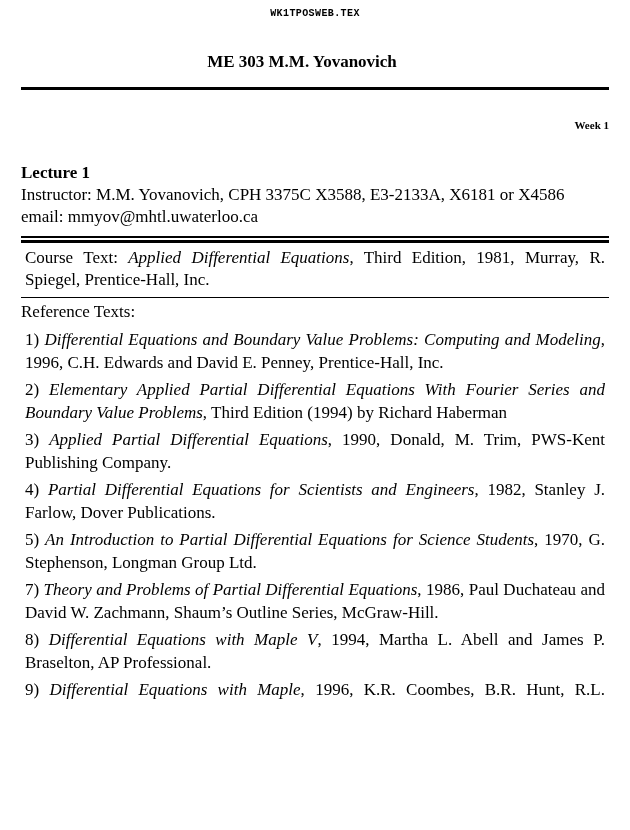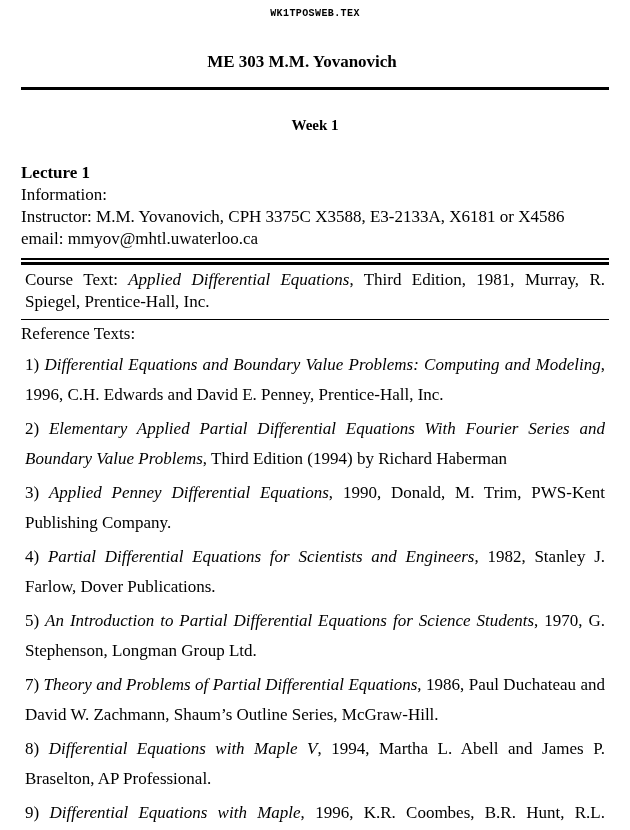--- a/index.html
+++ b/index.html
@@ -33,80 +33,79 @@
   .rule { background: #000; width: 100%; }
   .rule.thick { height: 3px; }
   .rule.thin { height: 1.5px; }
   .rule-1 { margin-top: 14px; }
   .rule-2 { margin-top: 8px; }
   .rule-3 { margin-top: 2px; }
   .rule-4 { margin-top: 6px; }
 
   .week-title {
     margin-top: 24px;
-    text-align: center;
+    text-align: right;
     font-weight: bold;
-    font-size: 15px;
+    font-size: 11px;
     line-height: 22px;
   }
 
   .lecture-block { margin-top: 26px; line-height: 22px; }
   .bold { font-weight: bold; }
 
   .ta-heading { margin-top: 11px; line-height: 22px; }
   .ta-lines { margin-top: 17px; line-height: 22px; }
 
   p.just {
     margin: 4px;
     text-align: justify;
     hyphens: manual;
   }
   .course-text { margin-top: 9px; line-height: 22px; }
 
   .refs-heading { margin-top: 3px; line-height: 22px; }
-  .refs { margin-top: 5px; line-height: 30px; }
+  .refs { margin-top: 5px; line-height: 23px; }
   .refs p.cont { text-align-last: justify; }
 
   i { font-style: italic; }
 </style>
 </head>
 <body>
 
 <div class="page">
 
   <div class="filename">WK1TPOSWEB.TEX</div>
 
   <div class="header-right">ME 303 M.M. Yovanovich</div>
 
   <div class="rule thick rule-1"></div>
 
   <div class="week-title">Week 1</div>
 
   <div class="lecture-block">
     <div class="bold">Lecture 1</div>
-    <div>Information:</div>
     <div>Instructor: M.M. Yovanovich, CPH 3375C X3588, E3-2133A, X6181 or X4586</div>
     <div>email: mmyov@mhtl.uwaterloo.ca</div>
   </div>
 
   <div class="rule thin rule-2"></div>
 
 
   <div class="rule thick rule-3"></div>
 
   <p class="just course-text"><span>Course Text: </span><i>Applied Differential Equations</i><span>, Third Edition, 1981, Murray, R. Spiegel, Prentice-Hall, Inc.</span></p>
 
   <div class="rule thin rule-4"></div>
 
   <div class="refs-heading">Reference Texts:</div>
 
   <div class="refs">
     <p class="just"><span>1) </span><i>Differential Equations and Boundary Value Problems: Computing and Mod­eling</i><span>, 1996, C.H. Edwards and David E. Penney, Prentice-Hall, Inc.</span></p>
     <p class="just"><span>2) </span><i>Elementary Applied Partial Differential Equations With Fourier Series and Boundary Value Problems</i><span>, Third Edition (1994) by Richard Haberman</span></p>
-    <p class="just"><span>3) </span><i>Applied Penney Differential Equations</i><span>, 1990, Donald, M. Trim, PWS-Kent Publishing Company.</span></p>
+    <p class="just"><span>3) </span><i>Applied Partial Differential Equations</i><span>, 1990, Donald, M. Trim, PWS-Kent Publishing Company.</span></p>
     <p class="just"><span>4) </span><i>Partial Differential Equations for Scientists and Engineers</i><span>, 1982, Stanley J. Farlow, Dover Publications.</span></p>
     <p class="just"><span>5) </span><i>An Introduction to Partial Differential Equations for Science Students</i><span>, 1970, G. Stephenson, Longman Group Ltd.</span></p>
     <p class="just"><span>7) </span><i>Theory and Problems of Partial Differential Equations</i><span>, 1986, Paul Duchateau and David W. Zachmann, Shaum’s Outline Series, McGraw-Hill.</span></p>
     <p class="just"><span>8) </span><i>Differential Equations with Maple V</i><span>, 1994, Martha L. Abell and James P. Braselton, AP Professional.</span></p>
     <p class="just cont"><span>9) </span><i>Differential Equations with Maple</i><span>, 1996, K.R. Coombes, B.R. Hunt, R.L.</span></p>
   </div>
 
 </div>
 
 </body></html>

